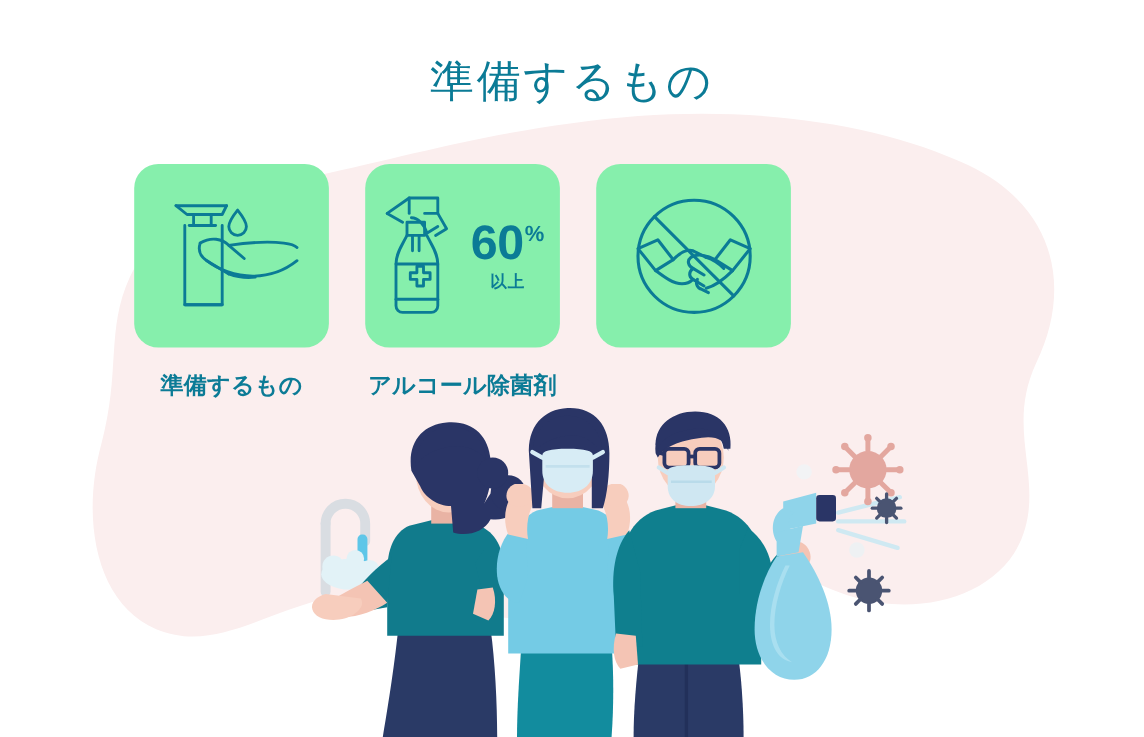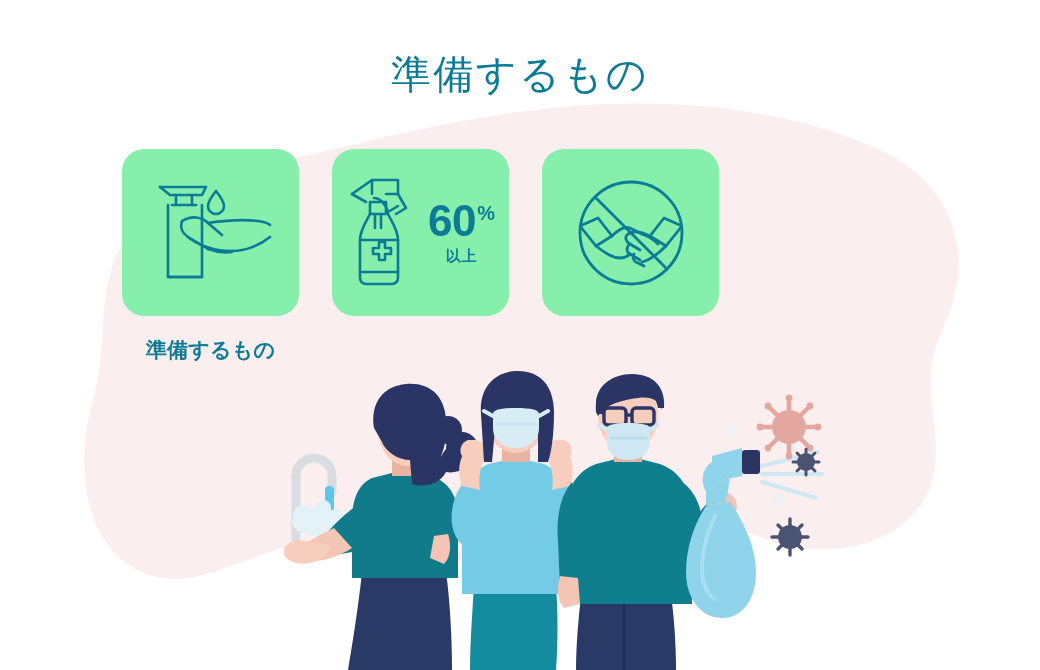--- a/index.html
+++ b/index.html
@@ -175,20 +175,21 @@
           </svg>
           <div class="pct-wrap">
             <div class="pct-row">
               <span class="pct-num">60</span>
               <span class="pct-sign">%</span>
             </div>
             <div class="pct-sub">以上</div>
           </div>
         </div>
       </div>
+      <div class="card-label">アルコール除菌剤</div>
     </div>
 
     <div class="card-col">
       <div class="card-tile">
         <svg width="118" height="118" viewBox="0 0 118 118" fill="none" stroke="#0b7b96" stroke-width="2.8" stroke-linecap="round" stroke-linejoin="round">
           <circle cx="59" cy="59" r="51"></circle>
 
           <path d="M23 23 L95 95"></path>
 
           <path d="M8 52 L26 44 L40 62 L24 72 Z"></path>

